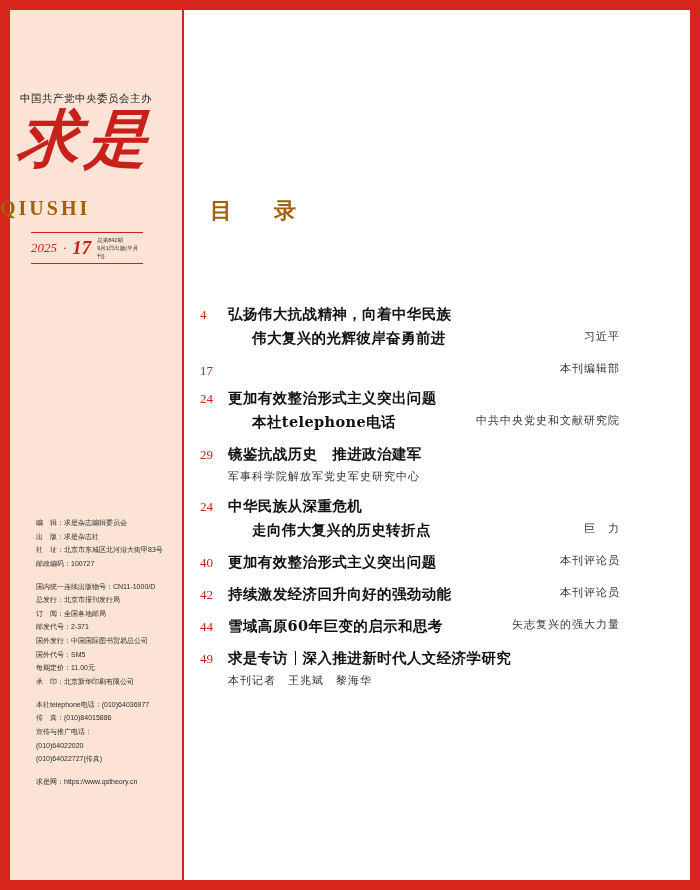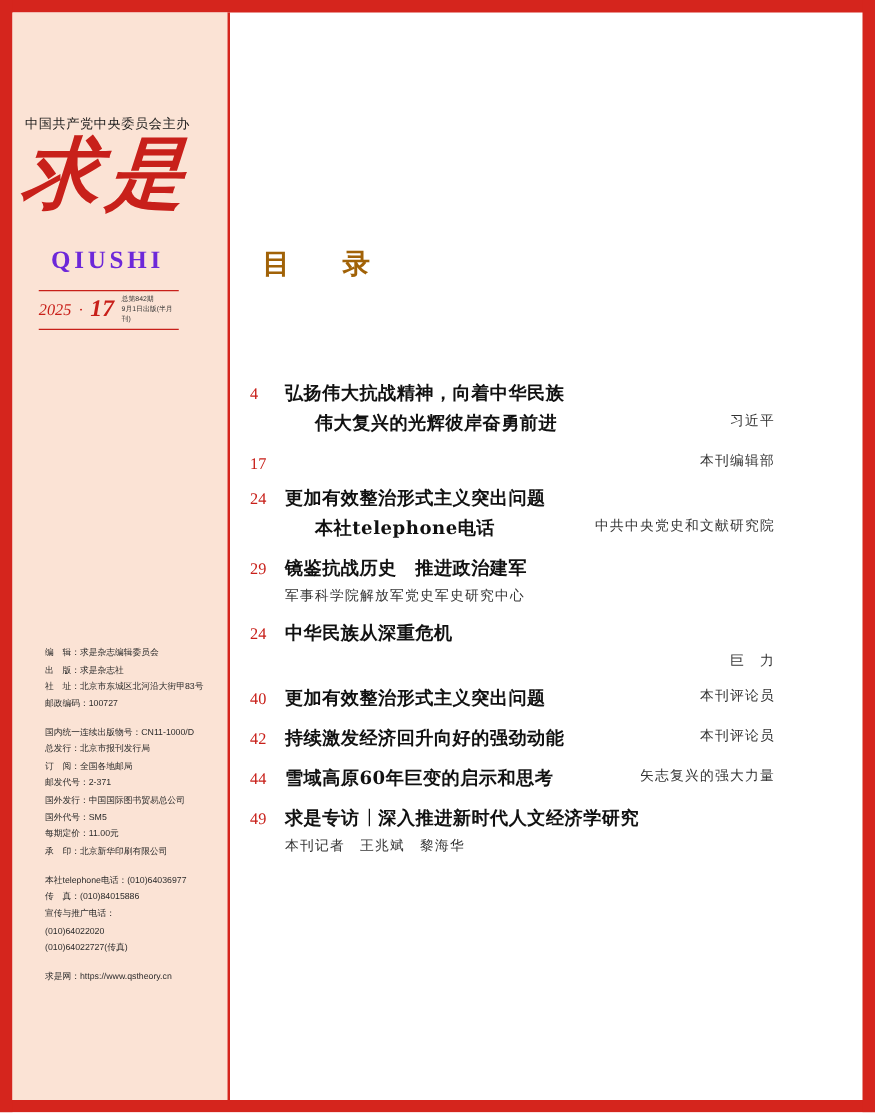--- a/index.html
+++ b/index.html
@@ -65,24 +65,24 @@
     font-weight: bold;
     font-family: "DejaVu Serif", serif;
     letter-spacing: 6px;
     font-style: italic;
     transform: skewX(-4deg);
   }
   .logo-pinyin {
     position: absolute;
     left: 0; top: 197px;
     width: 172px;
-    text-align: center;
+    text-align: left;
     font-size: 20px;
     letter-spacing: 3px;
-    color: #6d28d9;
+    color: #a16207;
     font-weight: bold;
     font-family: "Liberation Serif", serif;
   }
   .issue-box {
     position: absolute;
     left: 31px; top: 232px;
     width: 112px;
     height: 30px;
     border-top: 1.5px solid #c8201a;
     border-bottom: 1.5px solid #c8201a;
@@ -299,20 +299,21 @@
         <div class="author-row">军事科学院解放军党史军史研究中心</div>
       </div>
     </div>
 
     <div class="entry">
       <div class="page-no">24</div>
       <div class="lines">
         <div class="line1">中华民族从深重危机</div>
         <div class="line2 clearfix">
           <span class="author">巨　力</span>
+          <span>走向伟大复兴的历史转折点</span>
         </div>
       </div>
     </div>
 
     <div class="entry">
       <div class="page-no">40</div>
       <div class="lines">
         <div class="line1 clearfix">
           <span class="author">本刊评论员</span>
           <span>更加有效整治形式主义突出问题</span>

